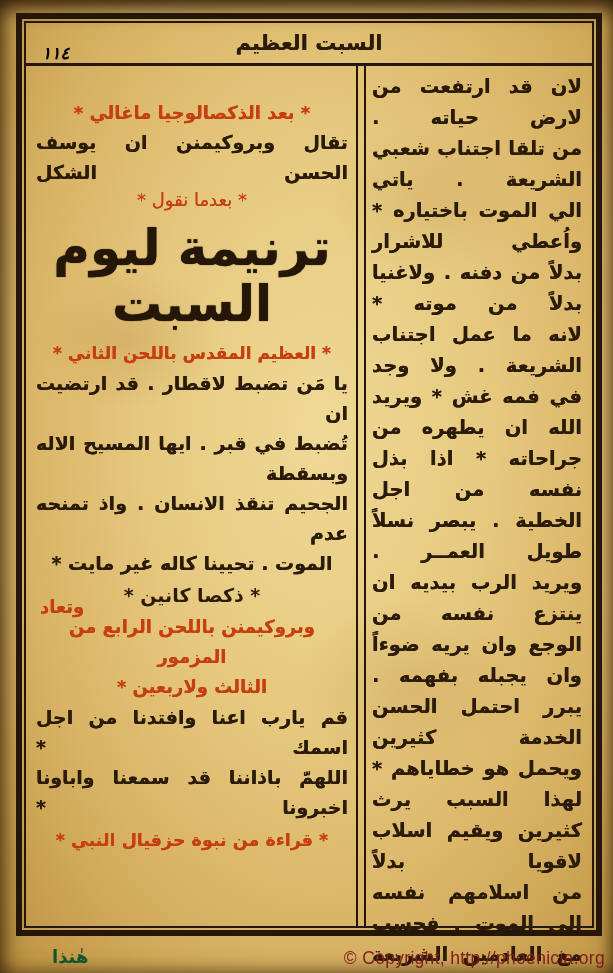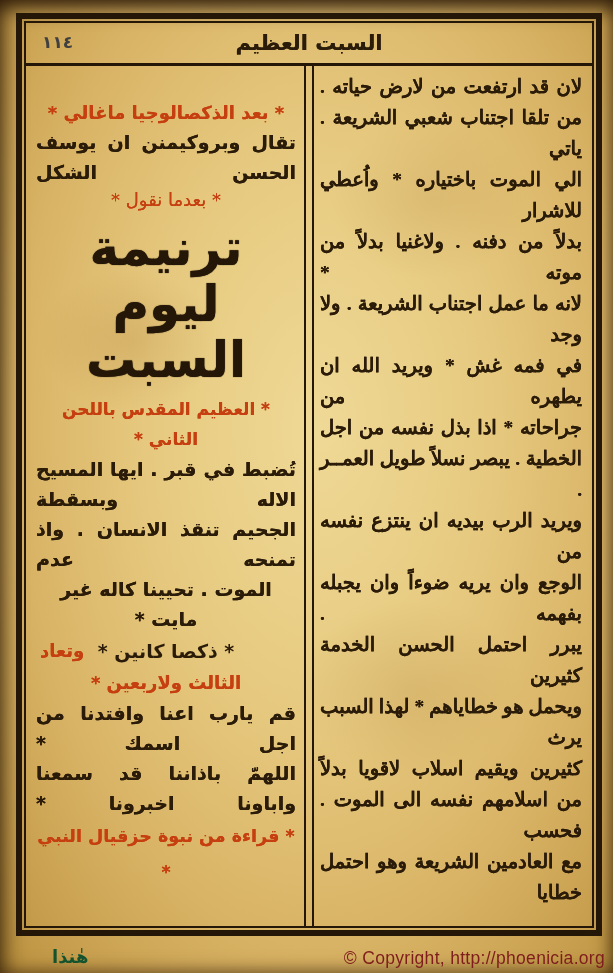--- a/index.html
+++ b/index.html
@@ -19,41 +19,41 @@
   .stain.s2{left:330px;top:120px;width:200px;height:160px;background:radial-gradient(closest-side,rgba(166,116,44,.16),transparent);}
   .stain.s3{left:300px;top:600px;width:220px;height:180px;background:radial-gradient(closest-side,rgba(160,112,40,.18),transparent);}
 
   .frame{position:absolute;left:16px;top:13px;right:11px;bottom:37px;
     border:6px solid #241708;direction:rtl;}
   .frame-inner{position:absolute;inset:2px;border:2px solid #241708;}
 
   .hdr{position:relative;height:40px;border-bottom:3px solid #241708;
     display:flex;align-items:center;justify-content:center;}
   .hdr .title{font-size:21px;font-weight:bold;color:#2b1b09;text-shadow:0 0 .5px #2b1b09;}
-  .hdr .pagenum{position:absolute;left:16px;top:9px;font-size:17px;font-weight:bold;color:#404040;direction:ltr;}
+  .hdr .pagenum{position:absolute;left:16px;top:20px;font-size:17px;font-weight:bold;color:#000000;direction:ltr;font-style:italic;}
 
   .cols{position:absolute;top:43px;bottom:0;left:0;right:0;display:flex;direction:rtl;}
-  .col-right{width:278px;padding:5px 10px 0 6px;box-sizing:border-box;font-family:Liberation Serif, serif;}
+  .col-right{width:226px;padding:5px 10px 0 6px;box-sizing:border-box;}
   .divider{width:6px;border-right:2px solid #241708;border-left:2px solid #241708;align-self:stretch;}
   .col-left{flex:1;padding:3px 8px 12px 10px;box-sizing:border-box;margin-top:29px;}
 
   .ln{font-size:19.5px;line-height:31px;font-weight:bold;color:#2b1b09;
       text-align:justify;text-align-last:justify;text-shadow:0 0 .4px #2b1b09;}
   .col-left .ln{font-size:19px;line-height:30px;}
   .cent{text-align:center;text-align-last:center;}
   .red{color:#c63f10;text-shadow:0 0 .4px #c63f10;}
 
   .rub1{font-size:18px;line-height:29px;font-weight:bold;text-align:center;}
   .rub2{font-size:18px;line-height:25px;font-weight:normal;text-align:center;}
   .rub3{font-size:17px;line-height:30px;font-weight:bold;text-align:center;}
   .big-title{font-size:50px;line-height:1.12;font-weight:bold;color:#241708;
      text-align:center;padding:8px 0 6px 0;text-shadow:0 0 1px #241708;letter-spacing:-1px;}
   .doxa{position:relative;height:34px;line-height:34px;text-align:center;
      font-size:19px;font-weight:bold;color:#2b1b09;}
-  .doxa .tail{position:absolute;left:4px;top:0;font-size:18px;}
+  .doxa .tail{position:absolute;left:4px;top:12px;font-size:18px;}
   .prok{font-size:18px;line-height:30px;font-weight:bold;text-align:center;}
   .rubread{font-size:17.5px;line-height:36px;font-weight:bold;text-align:center;}
 
   .catchword{position:absolute;left:52px;bottom:6px;font-size:18px;font-weight:bold;
      color:#14532d;direction:rtl;}
   .copyright{position:absolute;right:8px;bottom:4px;font-size:17.5px;
      color:#7f1d1d;font-family:"Liberation Sans",sans-serif;direction:ltr;letter-spacing:.3px;}
 </style>
 </head>
 <body>
@@ -94,29 +94,31 @@
 
       <div class="divider"></div>
 
       <div class="col-left">
         <div class="rub1 red">* بعد الذكصالوجيا ماغالي *</div>
         <div class="ln">تقال وبروكيمنن ان يوسف الحسن الشكل</div>
         <div class="rub2 red">* بعدما نقول *</div>
         <div class="big-title">ترنيمة ليوم السبت</div>
         <div class="rub3 red">* العظيم المقدس باللحن الثاني *</div>
 
+        <div class="ln">يا مَن تضبط لاقطار . قد ارتضيت ان</div>
         <div class="ln">تُضبط في قبر . ايها المسيح الاله وبسقطة</div>
         <div class="ln">الجحيم تنقذ الانسان . واذ تمنحه عدم</div>
         <div class="ln cent">الموت . تحيينا كاله غير مايت *</div>
 
         <div class="doxa">
           <span>* ذكصا كانين *</span>
           <span class="tail red">وتعاد</span>
         </div>
 
+        <div class="prok red">وبروكيمنن باللحن الرابع من المزمور</div>
         <div class="prok red">الثالث ولاربعين *</div>
 
         <div class="ln">قم يارب اعنا وافتدنا من اجل اسمك *</div>
         <div class="ln">اللهمّ باذاننا قد سمعنا واباونا اخبرونا *</div>
 
         <div class="rubread red">* قراءة من نبوة حزقيال النبي *</div>
 
       </div>
 
     </div>

